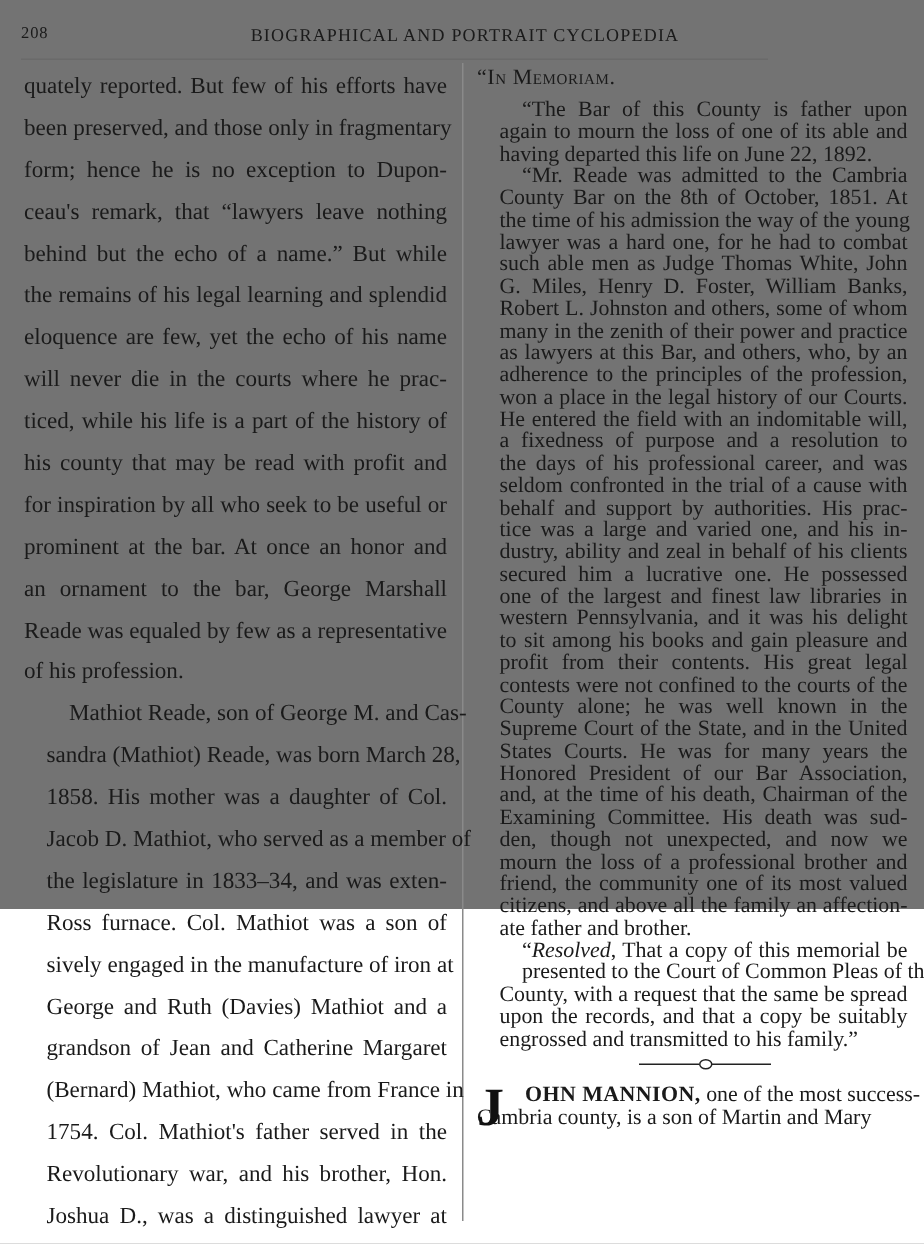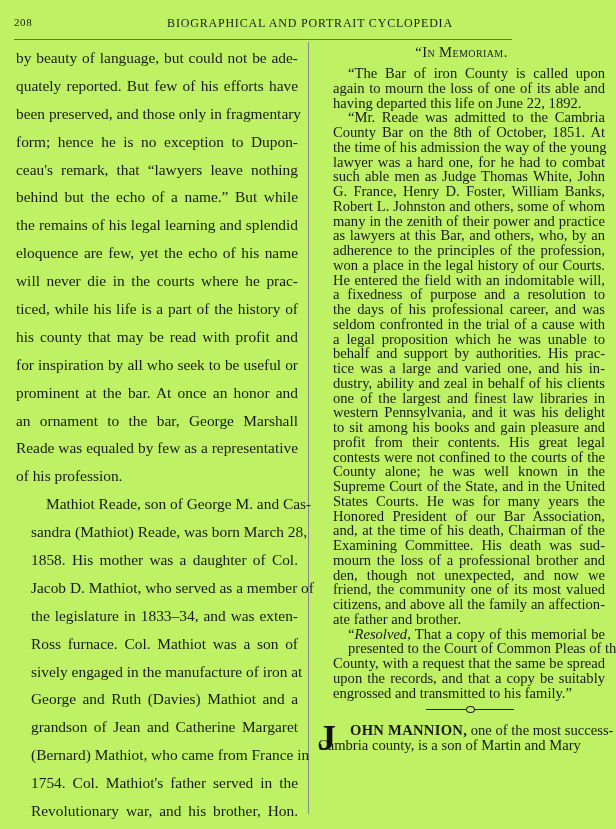--- a/index.html
+++ b/index.html
@@ -11,22 +11,22 @@
       width: 616px;
       height: 829px;
       overflow: hidden;
       position: relative;
       font-family: "Liberation Serif", "DejaVu Serif", serif;
       color: #1a1a1a;
     }
     .page {
       position: absolute;
       left: 0; top: 0;
-      width: 616px; height: 829px;
-      background: #bef264;
+      width: 616px; height: 606px;
+      background: #737373;
     }
     .running-head {
       position: absolute;
       left: 14px; right: 10px;
       top: 14px;
       height: 20px;
       font-size: 11px;
       letter-spacing: 0.6px;
     }
     .page-number {
@@ -96,21 +96,21 @@
     }
     .col-right .line {
       height: 14.75px;
       line-height: 14.75px;
     }
     .col-left p.indent .line:first-child,
     .col-right p.indent .line:first-child {
       padding-left: 15px;
     }
     .memoriam-heading {
-      text-align: center;
+      text-align: left;
       font-variant: small-caps;
       font-size: 14.6px;
       height: 22px;
       line-height: 16px;
       letter-spacing: 0.4px;
     }
     .ornament {
       position: relative;
       height: 14px;
       margin: 3px 0 6px 0;
@@ -157,21 +157,20 @@
 
   <div class="running-head">
     <span class="page-number">208</span>
     <div class="head-title">BIOGRAPHICAL AND PORTRAIT CYCLOPEDIA</div>
   </div>
   <div class="head-rule"></div>
   <div class="column-divider"></div>
 
   <div class="column col-left">
     <p>
-        <span class="line">by beauty of language, but could not be ade-</span>
         <span class="line">quately reported. But few of his efforts have</span>
         <span class="line">been preserved, and those only in fragmentary</span>
         <span class="line">form; hence he is no exception to Dupon-</span>
         <span class="line">ceau's remark, that “lawyers leave nothing</span>
         <span class="line">behind but the echo of a name.” But while</span>
         <span class="line">the remains of his legal learning and splendid</span>
         <span class="line">eloquence are few, yet the echo of his name</span>
         <span class="line">will never die in the courts where he prac-</span>
         <span class="line">ticed, while his life is a part of the history of</span>
         <span class="line">his county that may be read with profit and</span>
@@ -195,57 +194,57 @@
         <span class="line">1754. Col. Mathiot's father served in the</span>
         <span class="line">Revolutionary war, and his brother, Hon.</span>
         <span class="line">Joshua D., was a distinguished lawyer at</span>
       </p>
 
   </div>
 
   <div class="column col-right">
     <div class="memoriam-heading">“In Memoriam.</div>
     <p class="indent">
-        <span class="line">“The Bar of iron County is called upon</span>
+        <span class="line">“The Bar of this County is father upon</span>
         <span class="line">again to mourn the loss of one of its able and</span>
         <span class="line last">having departed this life on June 22, 1892.</span>
       </p>
     <p class="indent">
         <span class="line">“Mr. Reade was admitted to the Cambria</span>
         <span class="line">County Bar on the 8th of October, 1851. At</span>
         <span class="line">the time of his admission the way of the young</span>
         <span class="line">lawyer was a hard one, for he had to combat</span>
         <span class="line">such able men as Judge Thomas White, John</span>
-        <span class="line">G. France, Henry D. Foster, William Banks,</span>
+        <span class="line">G. Miles, Henry D. Foster, William Banks,</span>
         <span class="line">Robert L. Johnston and others, some of whom</span>
         <span class="line">many in the zenith of their power and practice</span>
         <span class="line">as lawyers at this Bar, and others, who, by an</span>
         <span class="line">adherence to the principles of the profession,</span>
         <span class="line">won a place in the legal history of our Courts.</span>
         <span class="line">He entered the field with an indomitable will,</span>
         <span class="line">a fixedness of purpose and a resolution to</span>
         <span class="line">the days of his professional career, and was</span>
         <span class="line">seldom confronted in the trial of a cause with</span>
-        <span class="line">a legal proposition which he was unable to</span>
         <span class="line">behalf and support by authorities. His prac-</span>
         <span class="line">tice was a large and varied one, and his in-</span>
         <span class="line">dustry, ability and zeal in behalf of his clients</span>
+        <span class="line">secured him a lucrative one. He possessed</span>
         <span class="line">one of the largest and finest law libraries in</span>
         <span class="line">western Pennsylvania, and it was his delight</span>
         <span class="line">to sit among his books and gain pleasure and</span>
         <span class="line">profit from their contents. His great legal</span>
         <span class="line">contests were not confined to the courts of the</span>
         <span class="line">County alone; he was well known in the</span>
         <span class="line">Supreme Court of the State, and in the United</span>
         <span class="line">States Courts. He was for many years the</span>
         <span class="line">Honored President of our Bar Association,</span>
         <span class="line">and, at the time of his death, Chairman of the</span>
         <span class="line">Examining Committee. His death was sud-</span>
+        <span class="line">den, though not unexpected, and now we</span>
         <span class="line">mourn the loss of a professional brother and</span>
-        <span class="line">den, though not unexpected, and now we</span>
         <span class="line">friend, the community one of its most valued</span>
         <span class="line">citizens, and above all the family an affection-</span>
         <span class="line last">ate father and brother.</span>
       </p>
     <p class="indent">
       <span class="line">“<em>Resolved</em><span>, That a copy of this memorial be</span></span>
       <span><span class="line">presented to the Court of Common Pleas of this</span><span class="line">County, with a request that the same be spread</span><span class="line">upon the records, and that a copy be suitably</span><span class="line last">engrossed and transmitted to his family.”</span></span>
     </p>
     <div class="ornament">
       <span class="bar l"></span>

